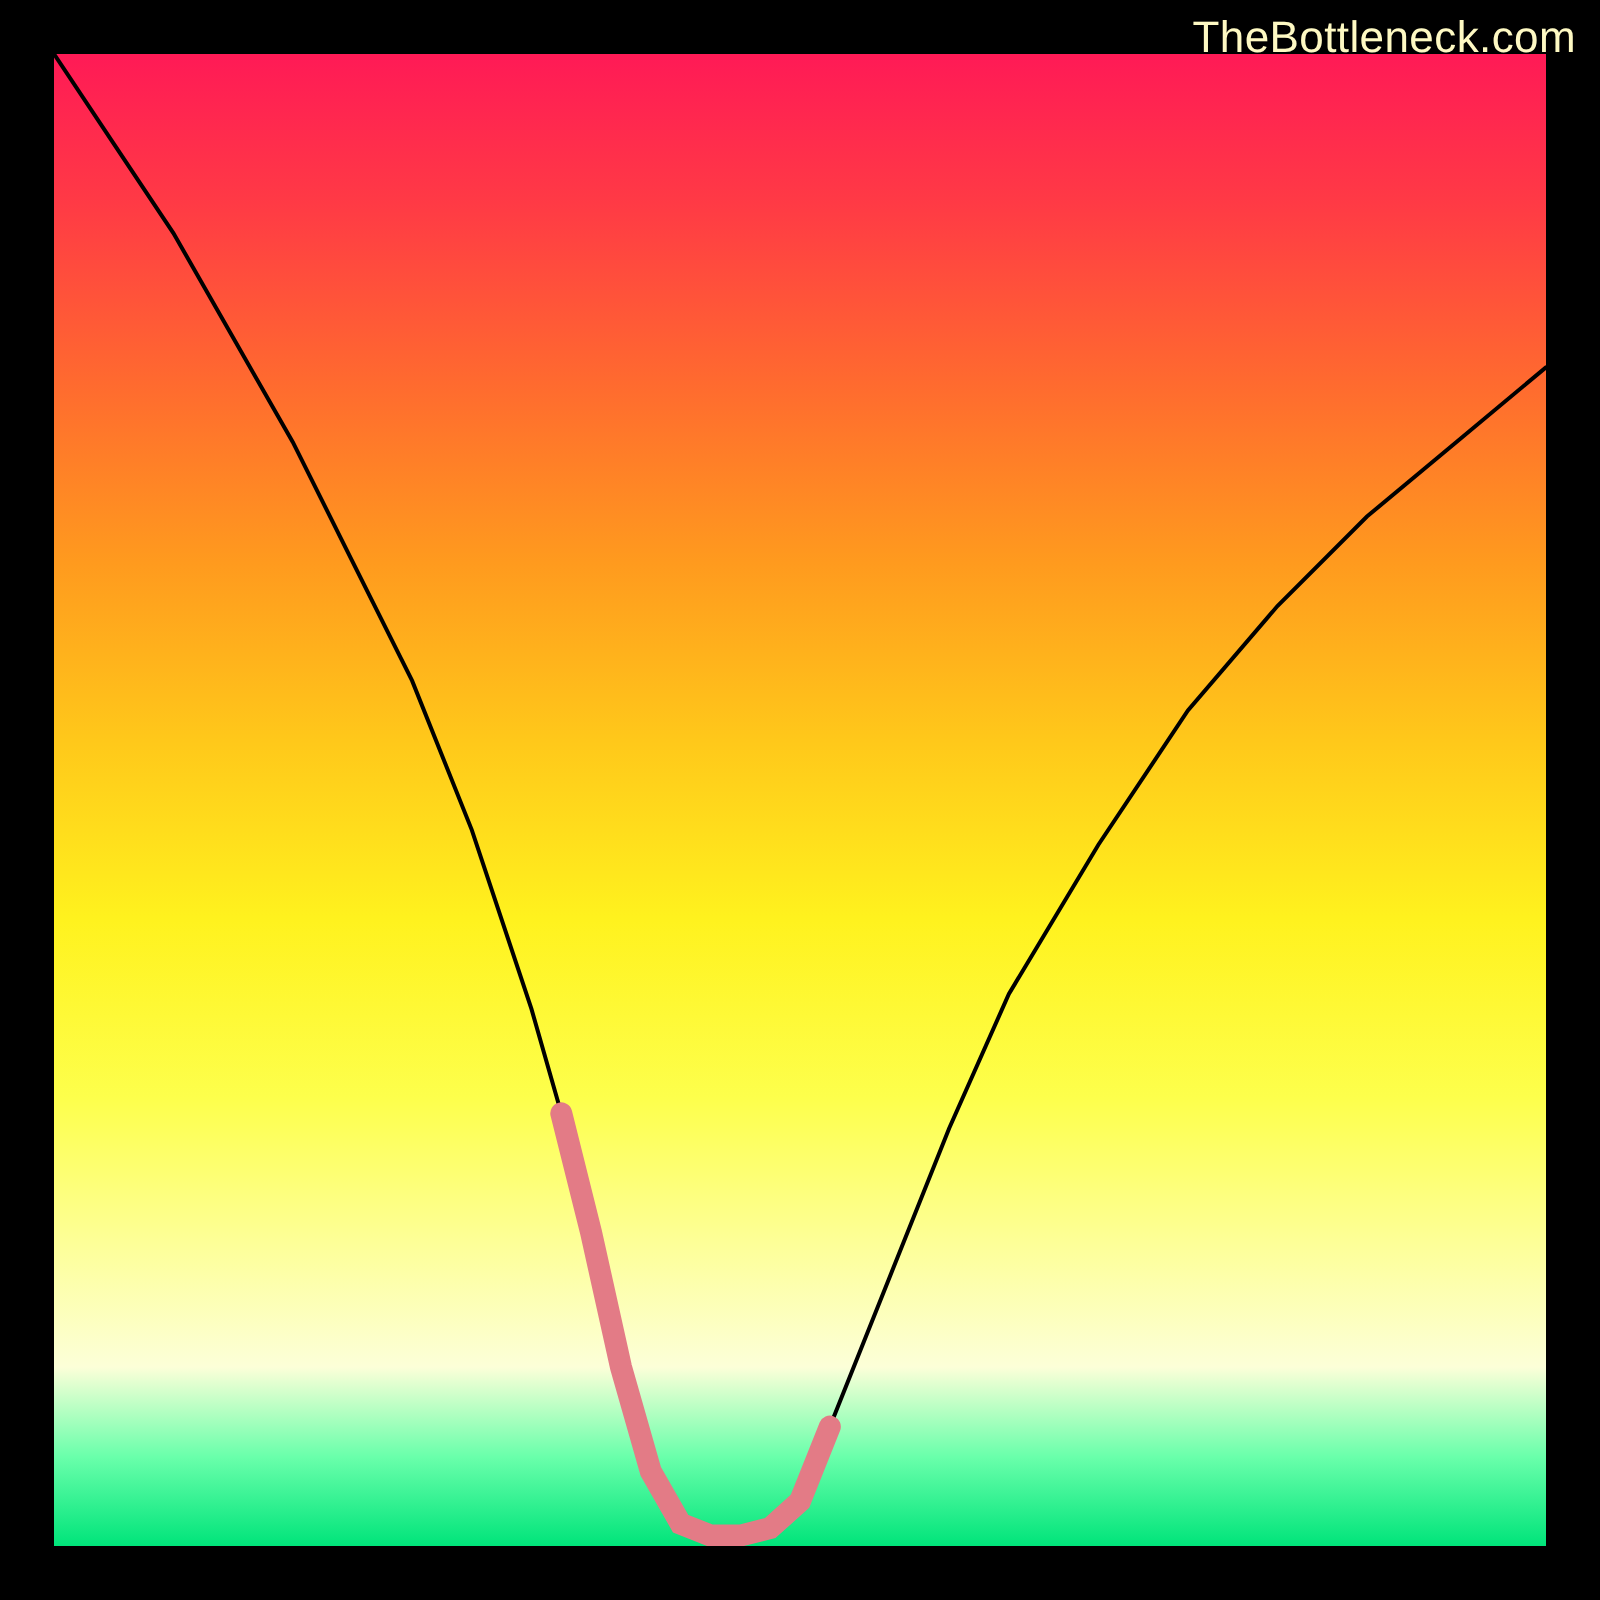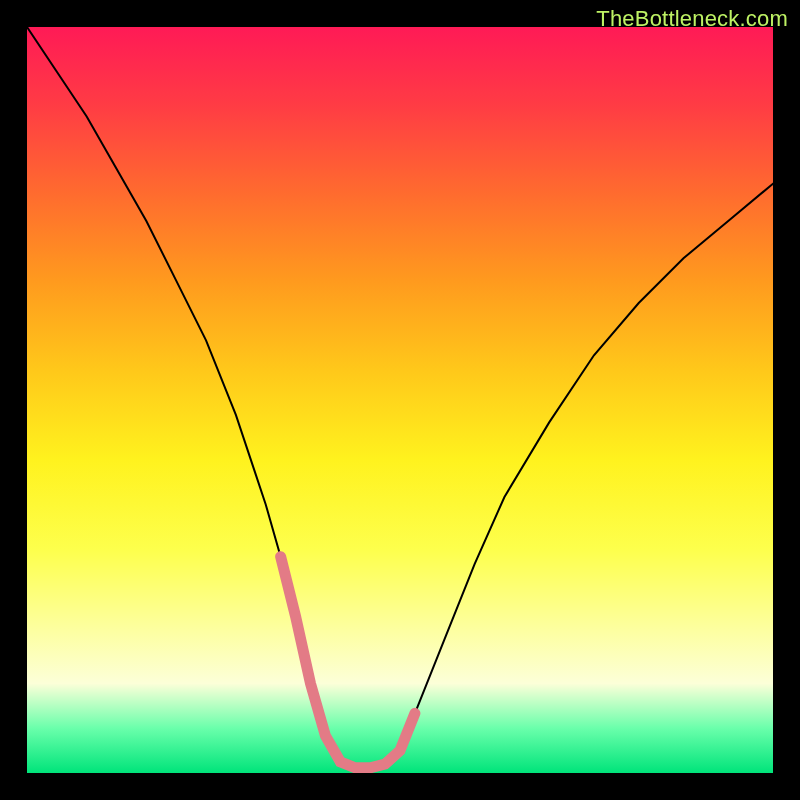--- a/index.html
+++ b/index.html
@@ -40,21 +40,21 @@
     position: absolute;
     left: 0;
     top: 0;
     width: 746px;
     height: 746px;
   }
   .watermark {
     position: absolute;
     top: 6px;
     right: 12px;
-    color: #bef264;
+    color: #fef9c3;
     font-size: 22px;
     font-weight: 500;
     letter-spacing: 0.2px;
     user-select: none;
   }
 </style>
 </head>
 <body>
 
 <div class="frame">

